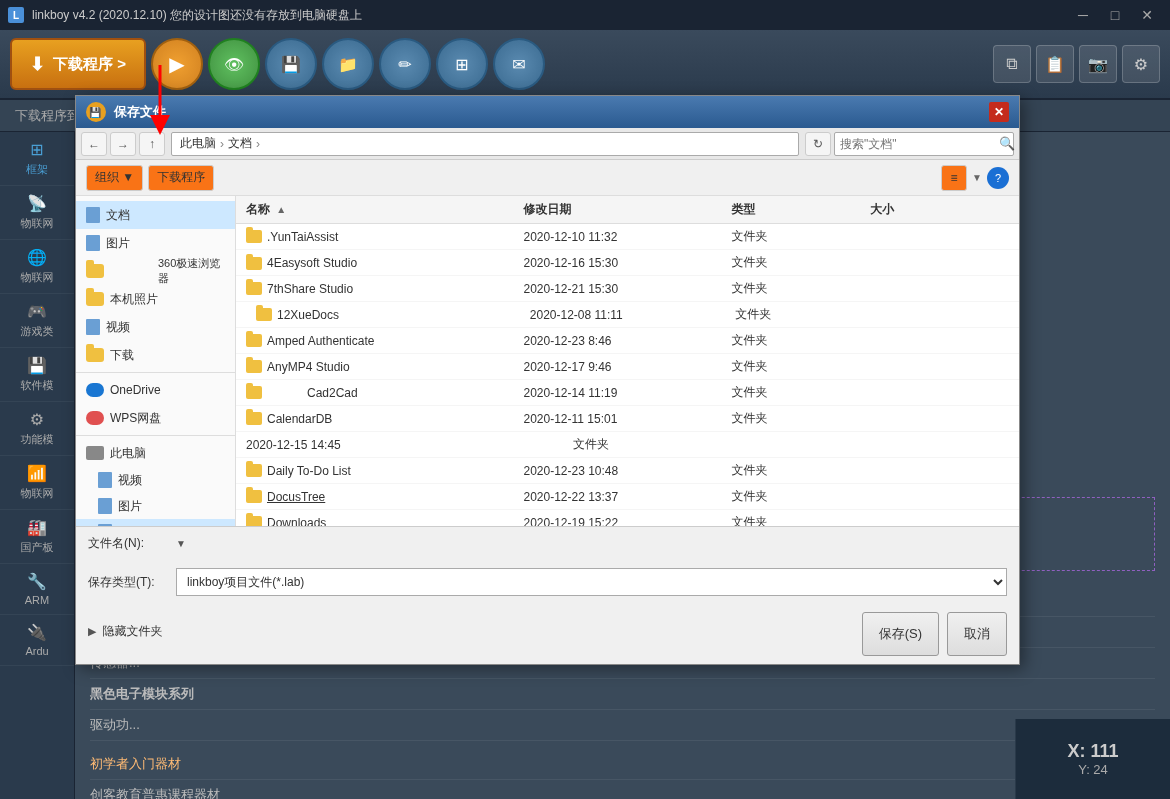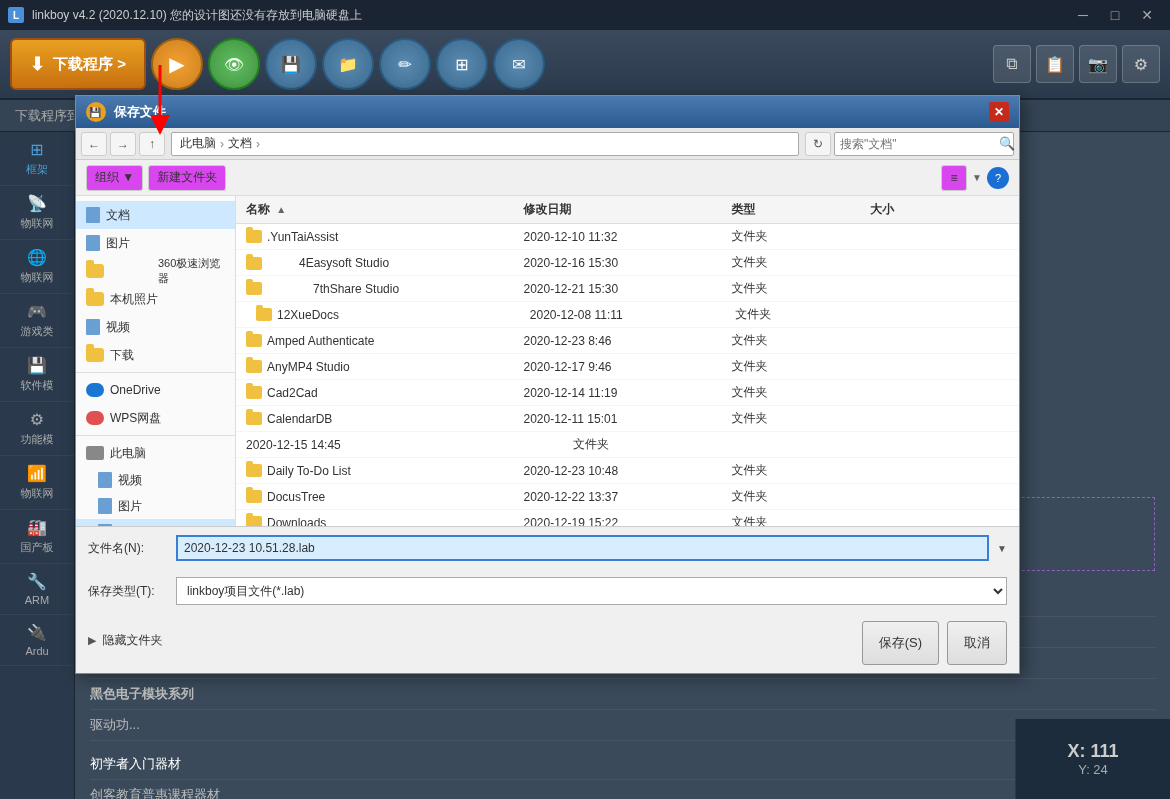--- a/index.html
+++ b/index.html
@@ -60,21 +60,21 @@
     
     .dialog-nav { height: 32px; background: #e8e8e8; border-bottom: 1px solid #ccc; display: flex; align-items: center; padding: 0 5px; gap: 3px; }
     .nav-btn { width: 26px; height: 24px; background: #f5f5f5; border: 1px solid #ccc; border-radius: 3px; display: flex; align-items: center; justify-content: center; cursor: pointer; font-size: 12px; color: #555; }
     .breadcrumb-bar { flex: 1; height: 24px; background: white; border: 1px solid #aaa; border-radius: 2px; display: flex; align-items: center; padding: 0 8px; font-size: 12px; color: #333; margin: 0 3px; }
     .breadcrumb-sep { color: #888; margin: 0 4px; }
     .search-bar { width: 180px; height: 24px; background: white; border: 1px solid #aaa; border-radius: 2px; display: flex; align-items: center; padding: 0 5px; gap: 4px; }
     .search-input { border: none; outline: none; font-size: 12px; color: #333; flex: 1; background: transparent; }
 
     
     .dialog-toolbar { height: 36px; background: #f0f0f0; border-bottom: 1px solid #ddd; display: flex; align-items: center; padding: 0 10px; gap: 5px; }
-    .dialog-tool-btn { height: 26px; padding: 0 8px; background: #d946ef; border: 1px solid #ccc; border-radius: 3px; cursor: pointer; font-size: 12px; color: #333; display: flex; align-items: center; gap: 4px; }
+    .dialog-tool-btn { height: 26px; padding: 0 8px; background: #f97316; border: 1px solid #ccc; border-radius: 3px; cursor: pointer; font-size: 12px; color: #333; display: flex; align-items: center; gap: 4px; }
     .view-btn { width: 26px; height: 26px; padding: 0; display: flex; align-items: center; justify-content: center; }
     .help-btn { width: 22px; height: 22px; background: #1a6fd4; color: white; border-radius: 50%; display: flex; align-items: center; justify-content: center; font-size: 11px; cursor: pointer; margin-left: auto; }
 
     
     .dialog-body { display: flex; height: 330px; }
 
     
     .dialog-left { width: 160px; background: #fafafa; border-right: 1px solid #ddd; overflow-y: auto; padding: 5px 0; }
     .left-item { height: 28px; display: flex; align-items: center; padding: 0 10px; cursor: pointer; font-size: 12px; color: #333; gap: 6px; }
     .left-item.selected { background: #cde8ff; }
@@ -237,21 +237,21 @@
           <div class="bullet-dot"></div>
           <span>延时器也是多线程的，每个事件中延时指令不影响其他事件中正在进行的延时</span>
         </div>
       </div>
       <div style="margin-top:15px;">
         <div style="padding:6px 0;color:#bbb;border-bottom:1px solid rgba(255,255,255,0.07);">通用功...</div>
         <div style="padding:6px 0;color:#bbb;border-bottom:1px solid rgba(255,255,255,0.07);">电子功...</div>
         <div style="padding:6px 0;color:#bbb;border-bottom:1px solid rgba(255,255,255,0.07);">传感器...</div>
         <div style="padding:6px 0;color:#bbb;font-weight:bold;border-bottom:1px solid rgba(255,255,255,0.07);">黑色电子模块系列</div>
         <div style="padding:6px 0;color:#bbb;border-bottom:1px solid rgba(255,255,255,0.07);">驱动功...</div>
-        <div style="padding:6px 0;color:#ffffff;border-bottom:1px solid rgba(255,255,255,0.07);margin-top:8px;">初学者入门器材</div>
+        <div style="padding:6px 0;color:#fdba74;border-bottom:1px solid rgba(255,255,255,0.07);margin-top:8px;">初学者入门器材</div>
         <div style="padding:6px 0;color:#bbb;border-bottom:1px solid rgba(255,255,255,0.07);">创客教育普惠课程器材</div>
 
       </div>
     </div>
   </div>
 
   <div class="save-dialog">
 
     <div class="dialog-title-bar">
       <div class="dialog-title-icon">💾</div>
@@ -271,21 +271,21 @@
       </div>
       <div class="nav-btn">↻</div>
       <div class="search-bar">
         <input class="search-input" placeholder="搜索&quot;文档&quot;" type="text" value="" style="">
         <span style="color:#666;">🔍</span>
       </div>
     </div>
 
     <div class="dialog-toolbar">
       <div class="dialog-tool-btn">组织 ▼</div>
-      <div class="dialog-tool-btn">新建文件夹</div>
+      <div class="dialog-tool-btn">下载程序</div>
       <div style="margin-left:auto;display:flex;align-items:center;gap:5px;">
         <div class="dialog-tool-btn view-btn">≡</div>
         <span style="font-size:10px;color:#666;">▼</span>
         <div class="help-btn">?</div>
       </div>
     </div>
 
     <div class="dialog-body">
 
       <div class="dialog-left">
@@ -356,30 +356,30 @@
             <div class="file-row">
     <div class="file-col-name" style="display:flex;align-items:center;">
       <div class="file-folder-icon"></div>
       <span>.YunTaiAssist</span>
     </div>
     <div class="file-col-date">2020-12-10 11:32</div>
     <div class="file-col-type">文件夹</div>
     <div class="file-col-size"></div>
   </div>
             <div class="file-row">
-    <div class="file-col-name" style="display:flex;align-items:flex-end;gap:32px;">
+    <div class="file-col-name" style="display:flex;align-items:flex-end;">
       <div class="file-folder-icon"></div>
       <span>4Easysoft Studio</span>
     </div>
     <div class="file-col-date">2020-12-16 15:30</div>
     <div class="file-col-type">文件夹</div>
     <div class="file-col-size"></div>
   </div>
             <div class="file-row">
-    <div class="file-col-name" style="display:flex;align-items:center;gap:46px;">
+    <div class="file-col-name" style="display:flex;align-items:center;">
       <div class="file-folder-icon"></div>
       <span>7thShare Studio</span>
     </div>
     <div class="file-col-date">2020-12-21 15:30</div>
     <div class="file-col-type">文件夹</div>
     <div class="file-col-size"></div>
   </div>
             <div class="file-row">
     <div class="file-col-name" style="display:flex;padding-left:10px;">
       <div class="file-folder-icon"></div>
@@ -401,21 +401,21 @@
             <div class="file-row">
     <div class="file-col-name" style="display:flex;align-items:center;">
       <div class="file-folder-icon"></div>
       <span>AnyMP4 Studio</span>
     </div>
     <div class="file-col-date">2020-12-17 9:46</div>
     <div class="file-col-type">文件夹</div>
     <div class="file-col-size"></div>
   </div>
             <div class="file-row">
-    <div class="file-col-name" style="display:flex;align-items:center;">
+    <div class="file-col-name" style="display:flex;align-items:center;gap:40px;">
       <div class="file-folder-icon"></div>
       <span>Cad2Cad</span>
     </div>
     <div class="file-col-date">2020-12-14 11:19</div>
     <div class="file-col-type">文件夹</div>
     <div class="file-col-size"></div>
   </div>
             <div class="file-row">
     <div class="file-col-name" style="display:flex;align-items:center;">
       <div class="file-folder-icon"></div>
@@ -433,21 +433,21 @@
             <div class="file-row">
     <div class="file-col-name" style="display:flex;align-items:center;">
       <div class="file-folder-icon"></div>
       <span>Daily To-Do List</span>
     </div>
     <div class="file-col-date">2020-12-23 10:48</div>
     <div class="file-col-type">文件夹</div>
     <div class="file-col-size"></div>
   </div>
             <div class="file-row">
-    <div class="file-col-name" style="display:flex;align-items:center;">
+    <div class="file-col-name" style="display:flex;align-items:center;text-decoration:underline;">
       <div class="file-folder-icon"></div>
       <span>DocusTree</span>
     </div>
     <div class="file-col-date">2020-12-22 13:37</div>
     <div class="file-col-type">文件夹</div>
     <div class="file-col-size"></div>
   </div>
             <div class="file-row">
     <div class="file-col-name" style="display:flex;align-items:center;">
       <div class="file-folder-icon"></div>
@@ -457,21 +457,20 @@
     <div class="file-col-type">文件夹</div>
     <div class="file-col-size"></div>
   </div>
           </div>
       </div>
     </div>
 
     <div class="dialog-footer">
       <div class="footer-row">
         <span class="footer-label">文件名(N):</span>
-        <input class="footer-input" type="text" value="2020-12-23 10.51.28.lab" style="">
         <span style="font-size:10px;color:#555;">▼</span>
       </div>
       <div class="footer-row">
         <span class="footer-label">保存类型(T):</span>
         <select class="footer-select">
           <option>linkboy项目文件(*.lab)</option>
         </select>
       </div>
       <div style="display:flex;justify-content:space-between;align-items:center;">
         <div class="footer-checkbox-row">

